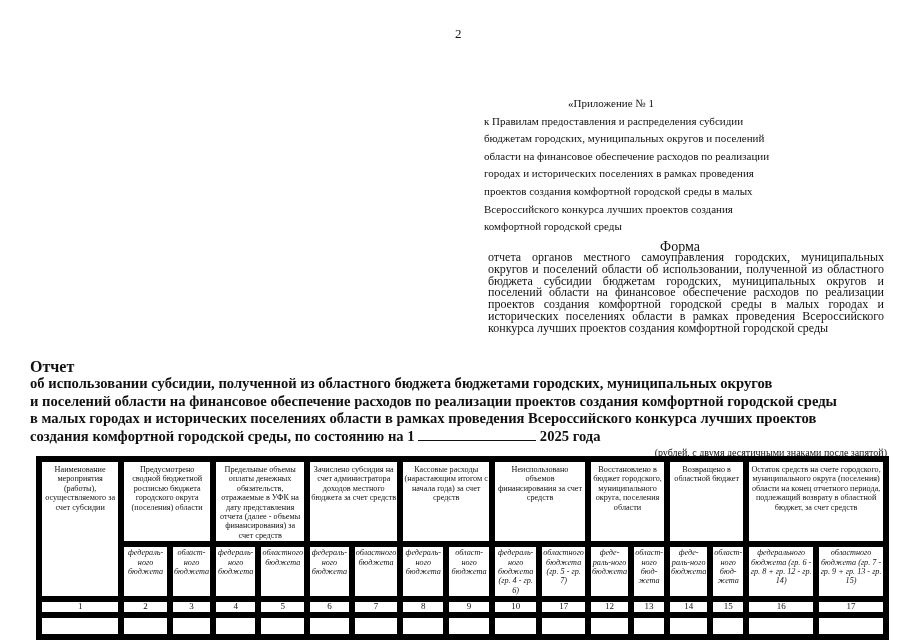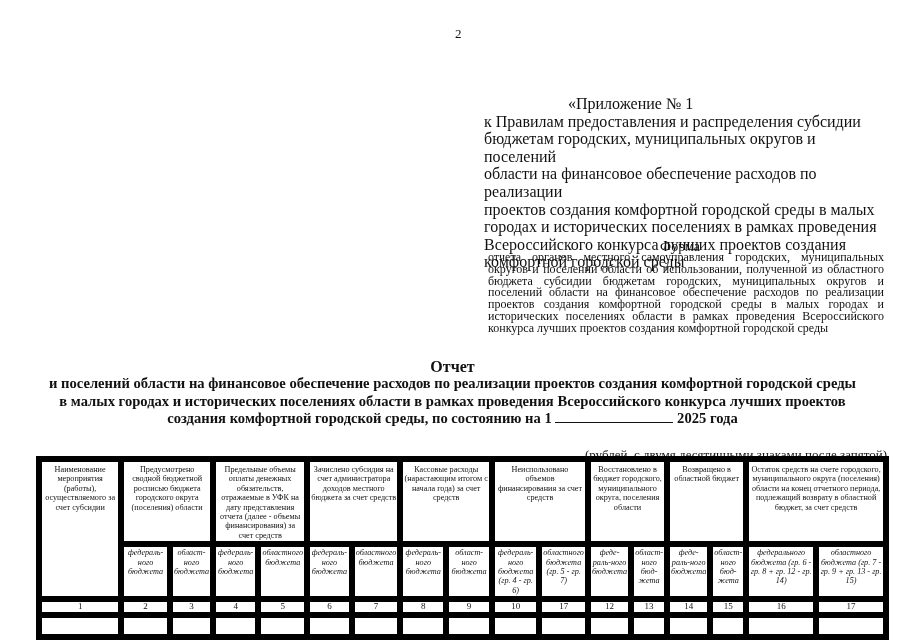--- a/index.html
+++ b/index.html
@@ -1,56 +1,57 @@
 <!DOCTYPE html>
 <html><head>
 <meta charset="utf-8">
 <style>
   html, body { margin:0; padding:0; background:#fff; }
   body { width:905px; height:640px; position:relative; overflow:hidden; color:#111;
          font-family:"Liberation Serif","DejaVu Serif",serif; }
   .pnum { position:absolute; left:455px; top:26px; font-size:13px; }
-  .appendix { position:absolute; left:484px; top:95px; width:400px; font-size:16px; line-height:17.6px; }
+  .appendix { position:absolute; left:484px; top:95px; width:400px; font-size:11px; line-height:17.6px; }
   .appendix .first { padding-left:84px; }
   .forma-title { position:absolute; left:480px; top:239px; width:400px; text-align:center; font-size:14px; }
   .forma-text { position:absolute; left:488px; top:252px; width:396px; font-size:12px; line-height:11.8px; text-align:justify; }
-  .report { position:absolute; left:30px; top:358px; width:845px; text-align:center;
+  .report { position:absolute; left:30px; top:358px; width:845px; 
             font-family:"Liberation Serif",serif; font-weight:bold; font-size:14.6px; line-height:17.4px; }
   .report .title { font-size:16px; }
   .blank { display:inline-block; width:118px; border-bottom:1px solid #111; height:12px; }
-  .units { position:absolute; right:18px; top:447px; font-size:13px; }
+  .units { position:absolute; right:18px; top:447px; font-size:10px; }
   table { position:absolute; left:36px; top:456px; width:853px; border-collapse:collapse;
           font-family:"Liberation Serif",serif; font-size:8.2px; line-height:9.4px; }
   td { border:6px solid #000000; text-align:center; vertical-align:top; padding:1px 1px; }
   tr.h1 td { height:72px; padding-top:3px; }
   tr.h2 td { height:32px;font-style:italic; }
   tr.num td { height:10px; padding:0; font-size:9px; }
   tr.data td { height:14px; }
 </style>
 </head>
 <body>
 
 <div class="pnum">2</div>
 
 <div class="appendix">
   <div class="first">«Приложение № 1</div>
   <div>к Правилам предоставления и распределения субсидии</div>
   <div>бюджетам городских, муниципальных округов и поселений</div>
   <div>области на финансовое обеспечение расходов по реализации</div>
+  <div>городах и исторических поселениях в рамках проведения</div>
   <div>проектов создания комфортной городской среды в малых</div>
-  <div>городах и исторических поселениях в рамках проведения</div>
   <div>Всероссийского конкурса лучших проектов создания</div>
   <div>комфортной городской среды</div>
 </div>
 
 <div class="forma-title">Форма</div>
 <div class="forma-text">отчета органов местного самоуправления городских, муниципальных округов и поселений области об использовании, полученной из областного бюджета субсидии бюджетам городских, муниципальных округов и поселений области на финансовое обеспечение расходов по реализации проектов создания комфортной городской среды в малых городах и исторических поселениях области в рамках проведения Всероссийского конкурса лучших проектов создания комфортной городской среды</div>
 
 <div class="report">
   <div class="title">Отчет</div>
+  <div>об использовании субсидии, полученной из областного бюджета бюджетами городских, муниципальных округов</div>
   <div>и поселений области на финансовое обеспечение расходов по реализации проектов создания комфортной городской среды</div>
   <div>в малых городах и исторических поселениях области в рамках проведения Всероссийского конкурса лучших проектов</div>
   <div>
     <span>создания комфортной городской среды, по состоянию на 1</span>
     <span class="blank"></span>
     <span>2025 года</span>
   </div>
 </div>
 
 <div class="units">(рублей, с двумя десятичными знаками после запятой)</div>

